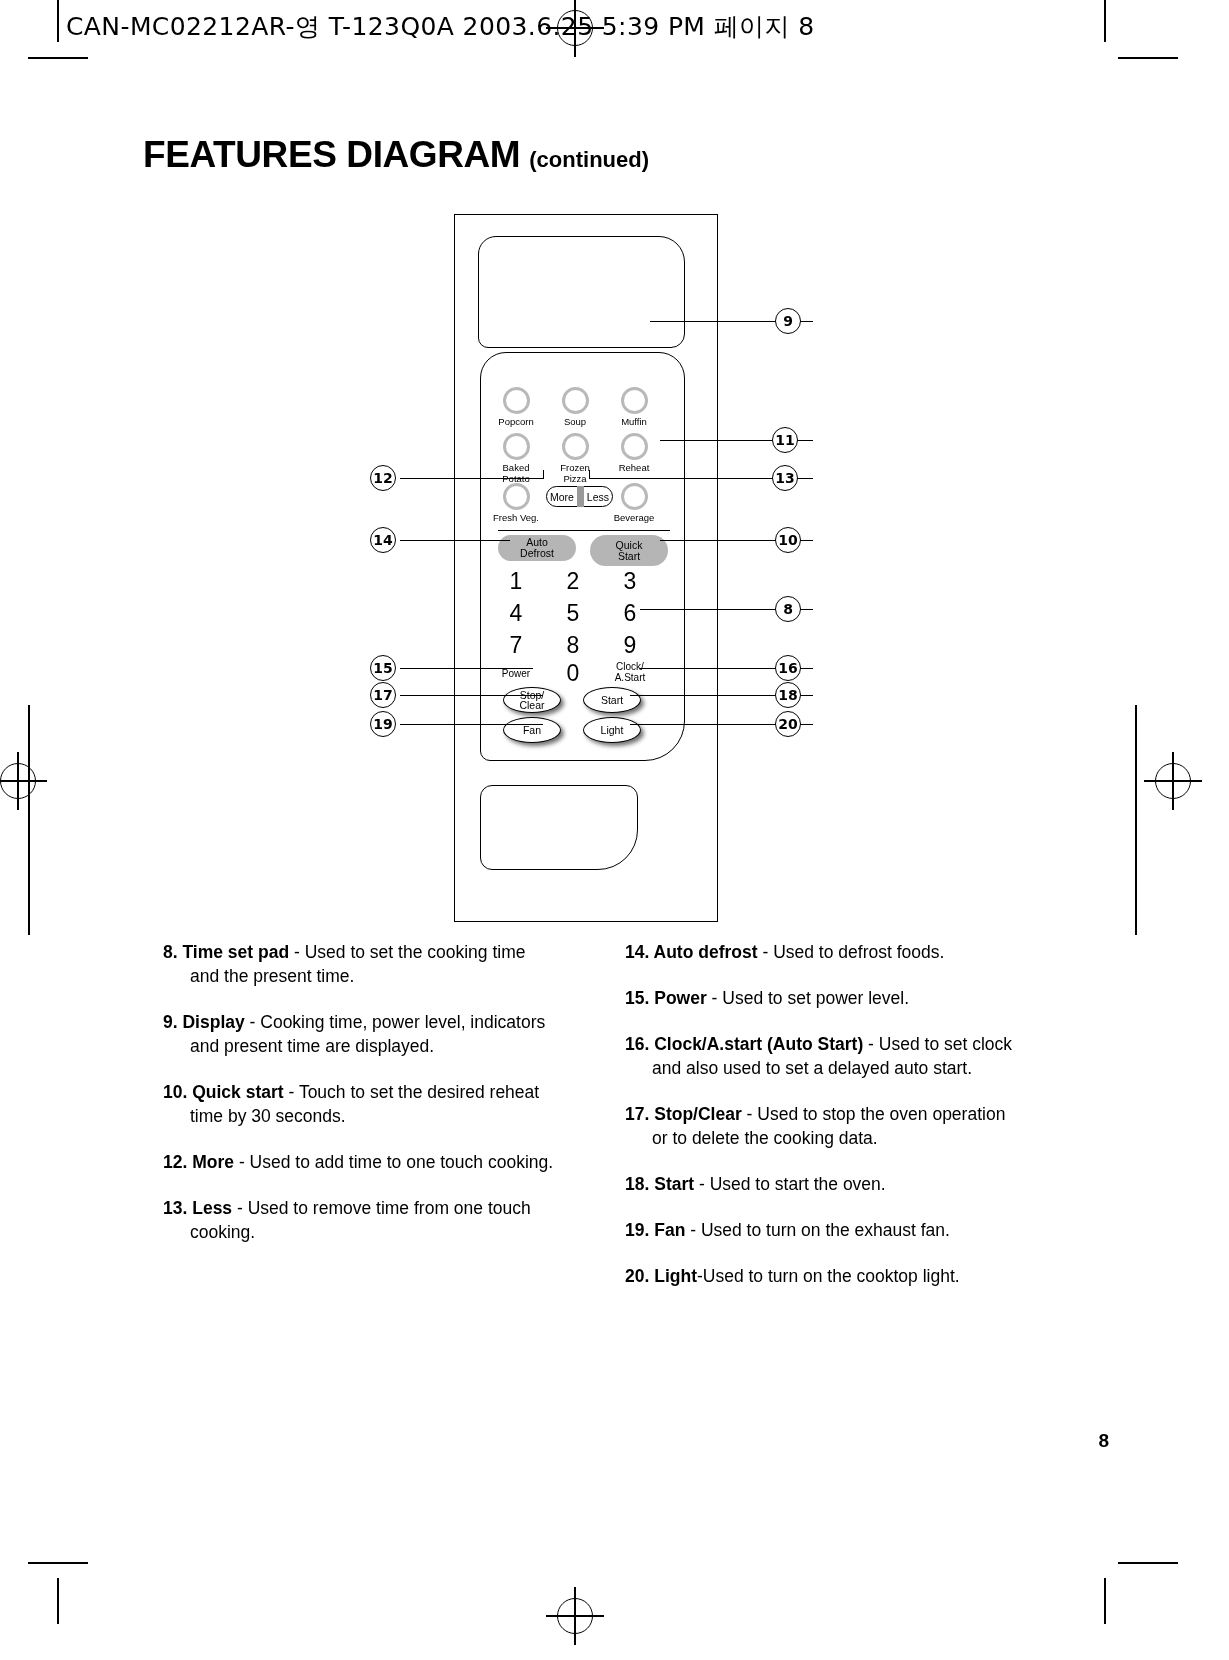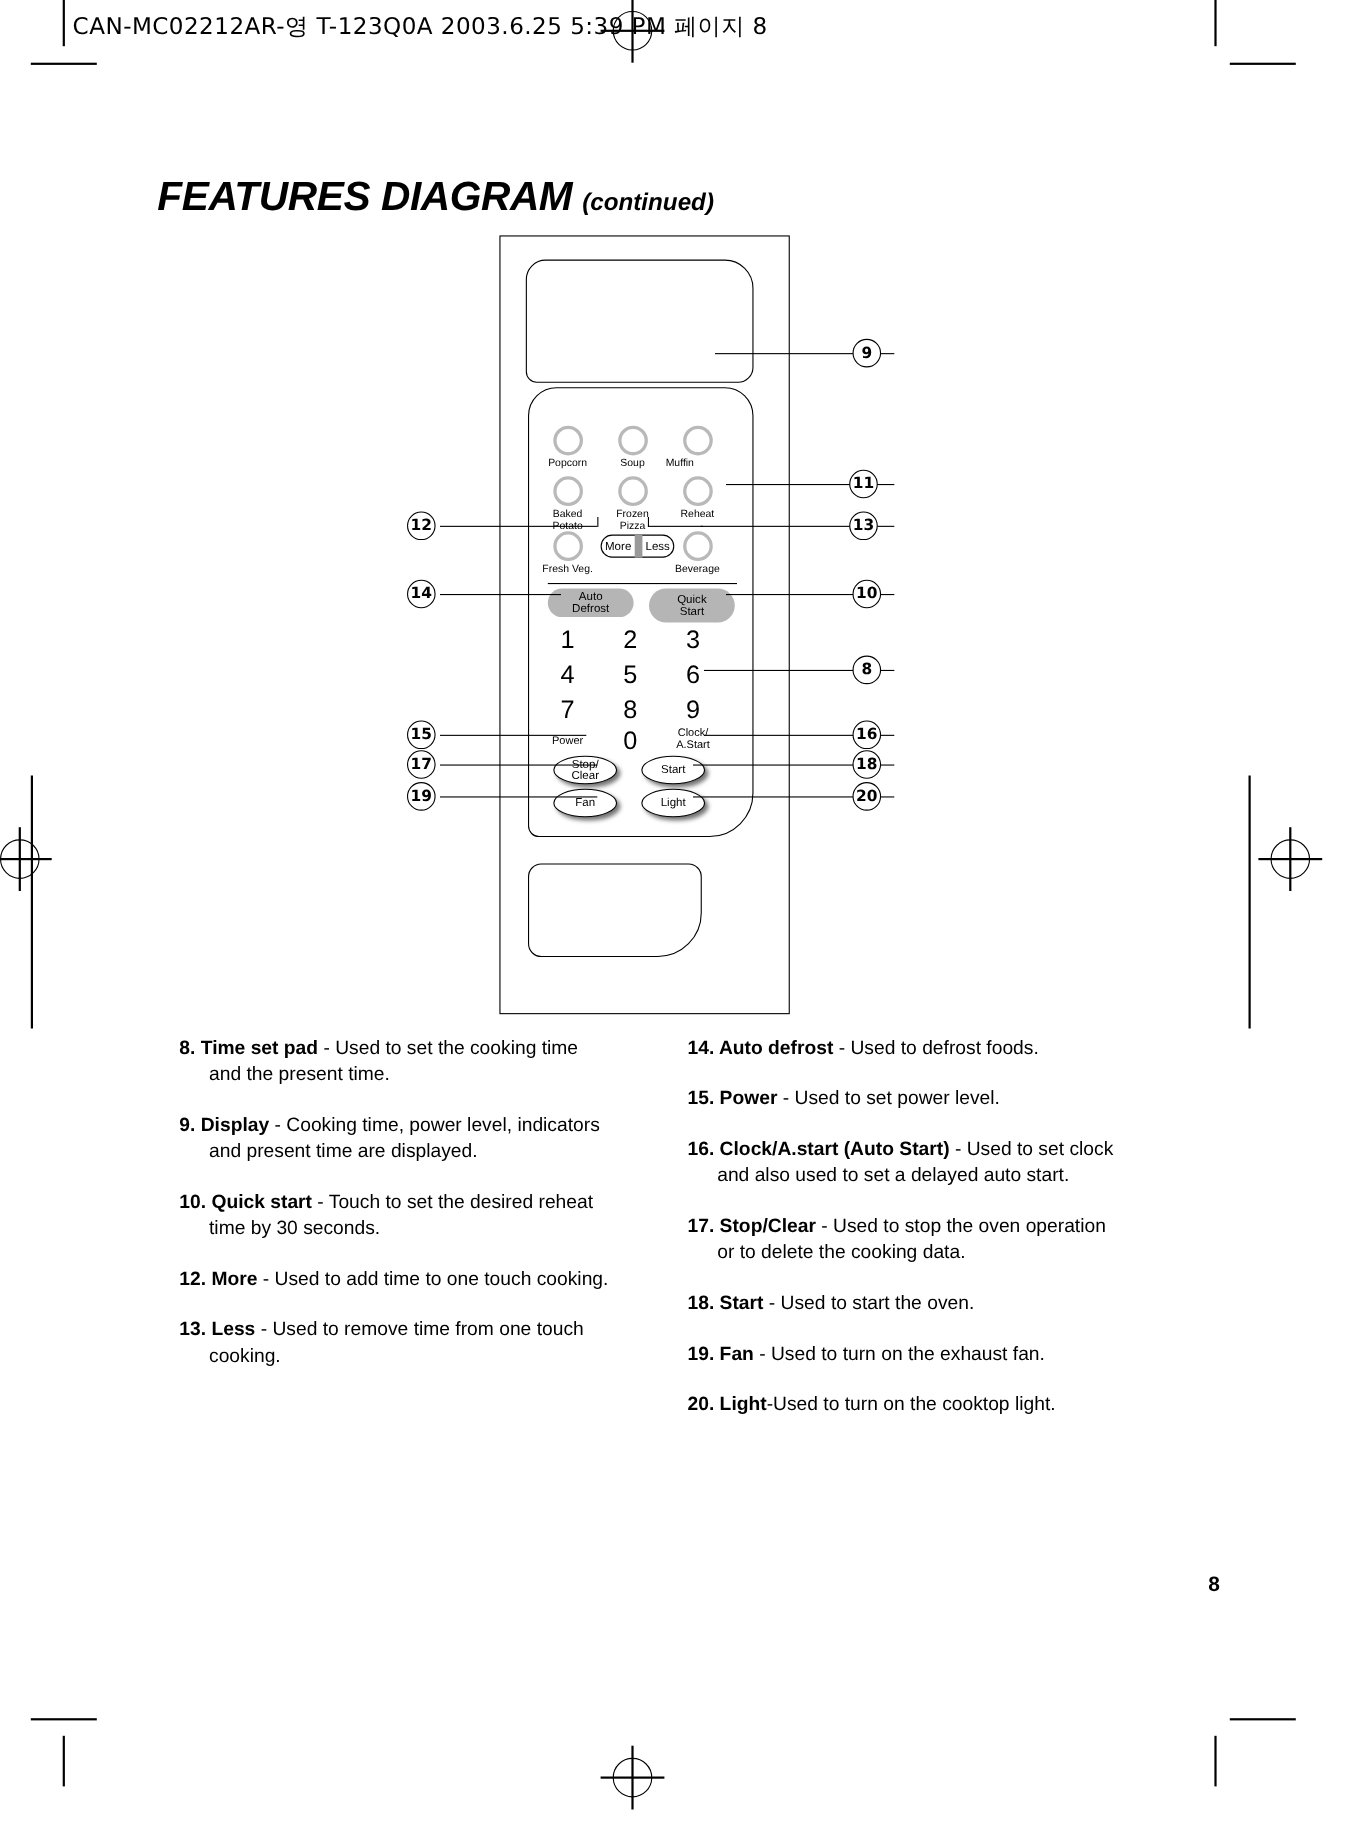--- a/index.html
+++ b/index.html
@@ -10,26 +10,26 @@
   
   .cropline{position:absolute;background:#000;}
   .reg{position:absolute;width:34px;height:34px;border:1.3px solid #000;border-radius:50%;}
   .reg:before,.reg:after{content:"";position:absolute;background:#000;}
   .reg:before{left:50%;top:-12px;width:1.3px;height:58px;margin-left:-0.65px;}
   .reg:after{top:50%;left:-12px;height:1.3px;width:58px;margin-top:-0.65px;}
 
   
   .runhead{
     position:absolute;left:66px;top:10px;
-    font-size:21px;letter-spacing:.4px;white-space:nowrap;
+    font-size:25px;letter-spacing:.4px;white-space:nowrap;
     font-family:"DejaVu Sans", sans-serif;
   }
 
   
-  .title-wrap{position:absolute;left:143px;top:158px;white-space:nowrap;font-style:italic;}
+  .title-wrap{position:absolute;left:143px;top:134px;white-space:nowrap;}
   .title-main{font-size:37px;font-weight:bold;letter-spacing:-.4px;}
   .title-cont{font-size:22px;font-weight:bold;margin-left:9px;}
 
   
   .panel-area{position:absolute;left:350px;top:205px;width:500px;height:730px;}
   .panel-outline{
     position:absolute;left:104px;top:9px;width:262px;height:706px;
     border:1.7px solid #000;background:#fff;
   }
   .display-win{
@@ -135,21 +135,21 @@
   <div class="panel-outline"></div>
   <div class="display-win"></div>
   <div class="pad-outline"></div>
   <div class="bottom-win"></div>
 
   <div class="rpad" style="left:153px;top:182px;"></div>
   <div class="rpad" style="left:212px;top:182px;"></div>
   <div class="rpad" style="left:271px;top:182px;"></div>
   <div class="rlabel" style="left:129px;top:212px;">Popcorn</div>
   <div class="rlabel" style="left:188px;top:212px;">Soup</div>
-  <div class="rlabel" style="left:231px;top:212px;">Muffin</div>
+  <div class="rlabel" style="left:247px;top:212px;">Muffin</div>
 
   <div class="rpad" style="left:153px;top:228px;"></div>
   <div class="rpad" style="left:212px;top:228px;"></div>
   <div class="rpad" style="left:271px;top:228px;"></div>
   <div class="rlabel" style="left:129px;top:258px;">Baked
 Potato</div>
   <div class="rlabel" style="left:188px;top:258px;">Frozen
 Pizza</div>
   <div class="rlabel" style="left:247px;top:258px;">Reheat</div>
 

